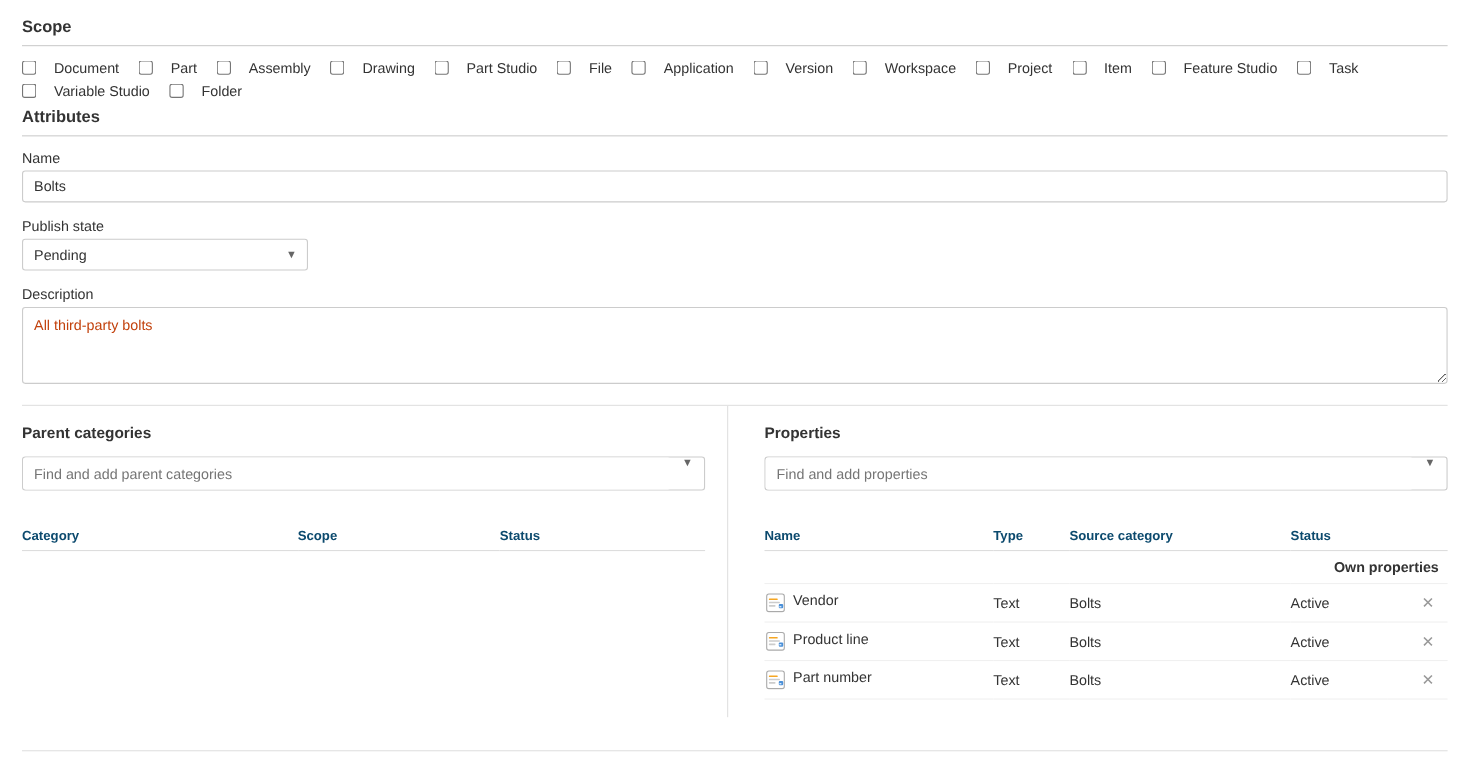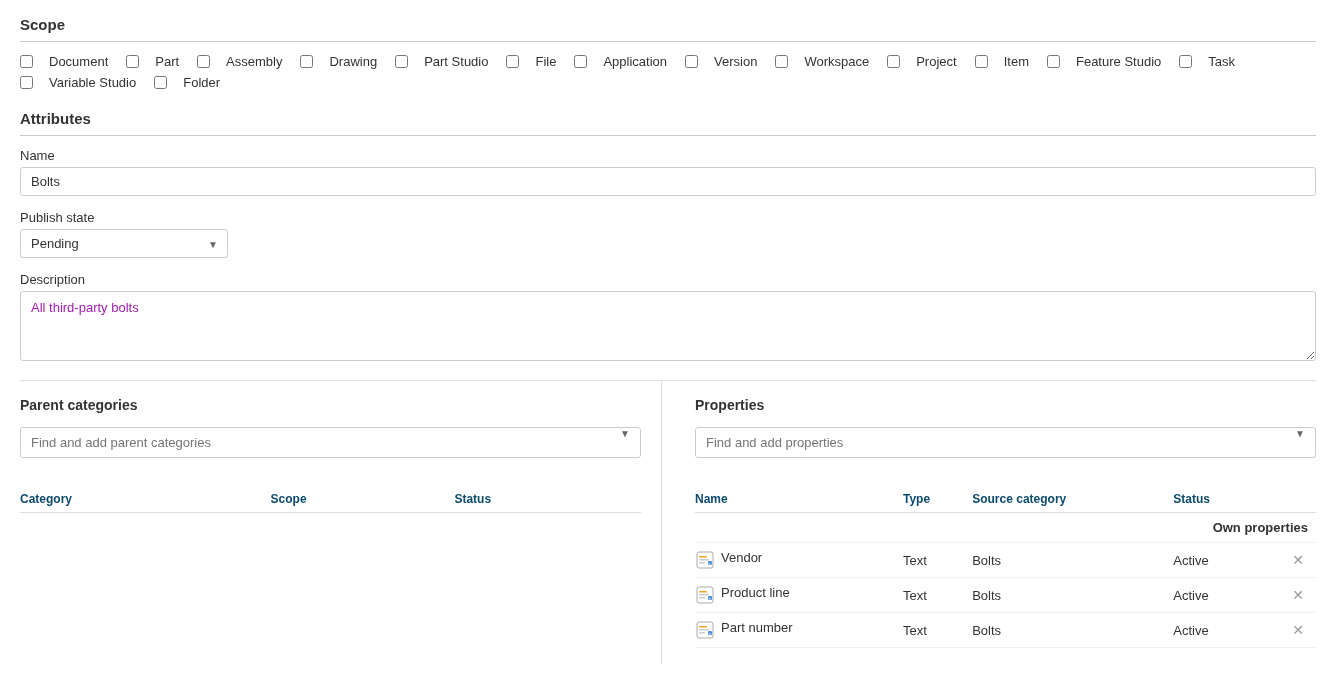--- a/index.html
+++ b/index.html
@@ -6,28 +6,28 @@
     body { font-family: -apple-system, BlinkMacSystemFont, 'Segoe UI', Arial, sans-serif; font-size: 13px; color: #333; background: #fff; }
     .page { padding: 16px 20px; max-width: 1336px; }
 
     
     .section-title { font-size: 15px; font-weight: 600; color: #333; padding-bottom: 8px; border-bottom: 1px solid #ccc; margin-bottom: 12px; }
     .scope-checkboxes { display: flex; flex-wrap: wrap; gap: 6px 18px; align-items: center; }
     .scope-checkboxes label { display: flex; align-items: center; gap: 16px; font-size: 13px; cursor: pointer; white-space: nowrap; }
     .scope-checkboxes input[type="checkbox"] { width: 13px; height: 13px; cursor: pointer; }
 
     
-    .attributes-section { margin-top: 20px; }
+    .attributes-section { margin-top: 8px; }
     .field-group { margin-bottom: 14px; }
     .field-label { font-size: 13px; color: #333; margin-bottom: 4px; font-weight: 500; }
     .text-input { width: 100%; padding: 6px 10px; border: 1px solid #ccc; border-radius: 3px; font-size: 13px; color: #333; outline: none; }
-    .select-wrapper { position: relative; display: inline-block; width: 208px; }
+    .select-wrapper { position: relative; display: inline-block; width: 260px; }
     .select-input { width: 100%; padding: 6px 30px 6px 10px; border: 1px solid #ccc; border-radius: 3px; font-size: 13px; color: #333; appearance: none; -webkit-appearance: none; background: #fff; cursor: pointer; outline: none; }
     .select-arrow { position: absolute; right: 10px; top: 50%; transform: translateY(-50%); pointer-events: none; color: #666; font-size: 10px; }
-    .textarea-input { width: 100%; padding: 8px 10px; border: 1px solid #ccc; border-radius: 3px; font-size: 13px; color: #a21caf; height: 70px; resize: vertical; outline: none; font-family: inherit; }
+    .textarea-input { width: 100%; padding: 8px 10px; border: 1px solid #ccc; border-radius: 3px; font-size: 13px; color: #c2410c; height: 70px; resize: vertical; outline: none; font-family: inherit; }
 
     
     .bottom-panels { display: flex; gap: 0; margin-top: 16px; border-top: 1px solid #e0e0e0; }
     .panel { flex: 1; padding: 16px 0; }
     .panel:first-child { border-right: 1px solid #e0e0e0; padding-right: 20px; }
     .panel:last-child { padding-left: 33px; }
     .panel-title { font-size: 14px; font-weight: 600; color: #333; margin-bottom: 14px; }
 
     
     .dropdown-search { position: relative; display: flex; align-items: flex-start; border: 1px solid #ccc; border-radius: 3px; margin-bottom: 28px; }

